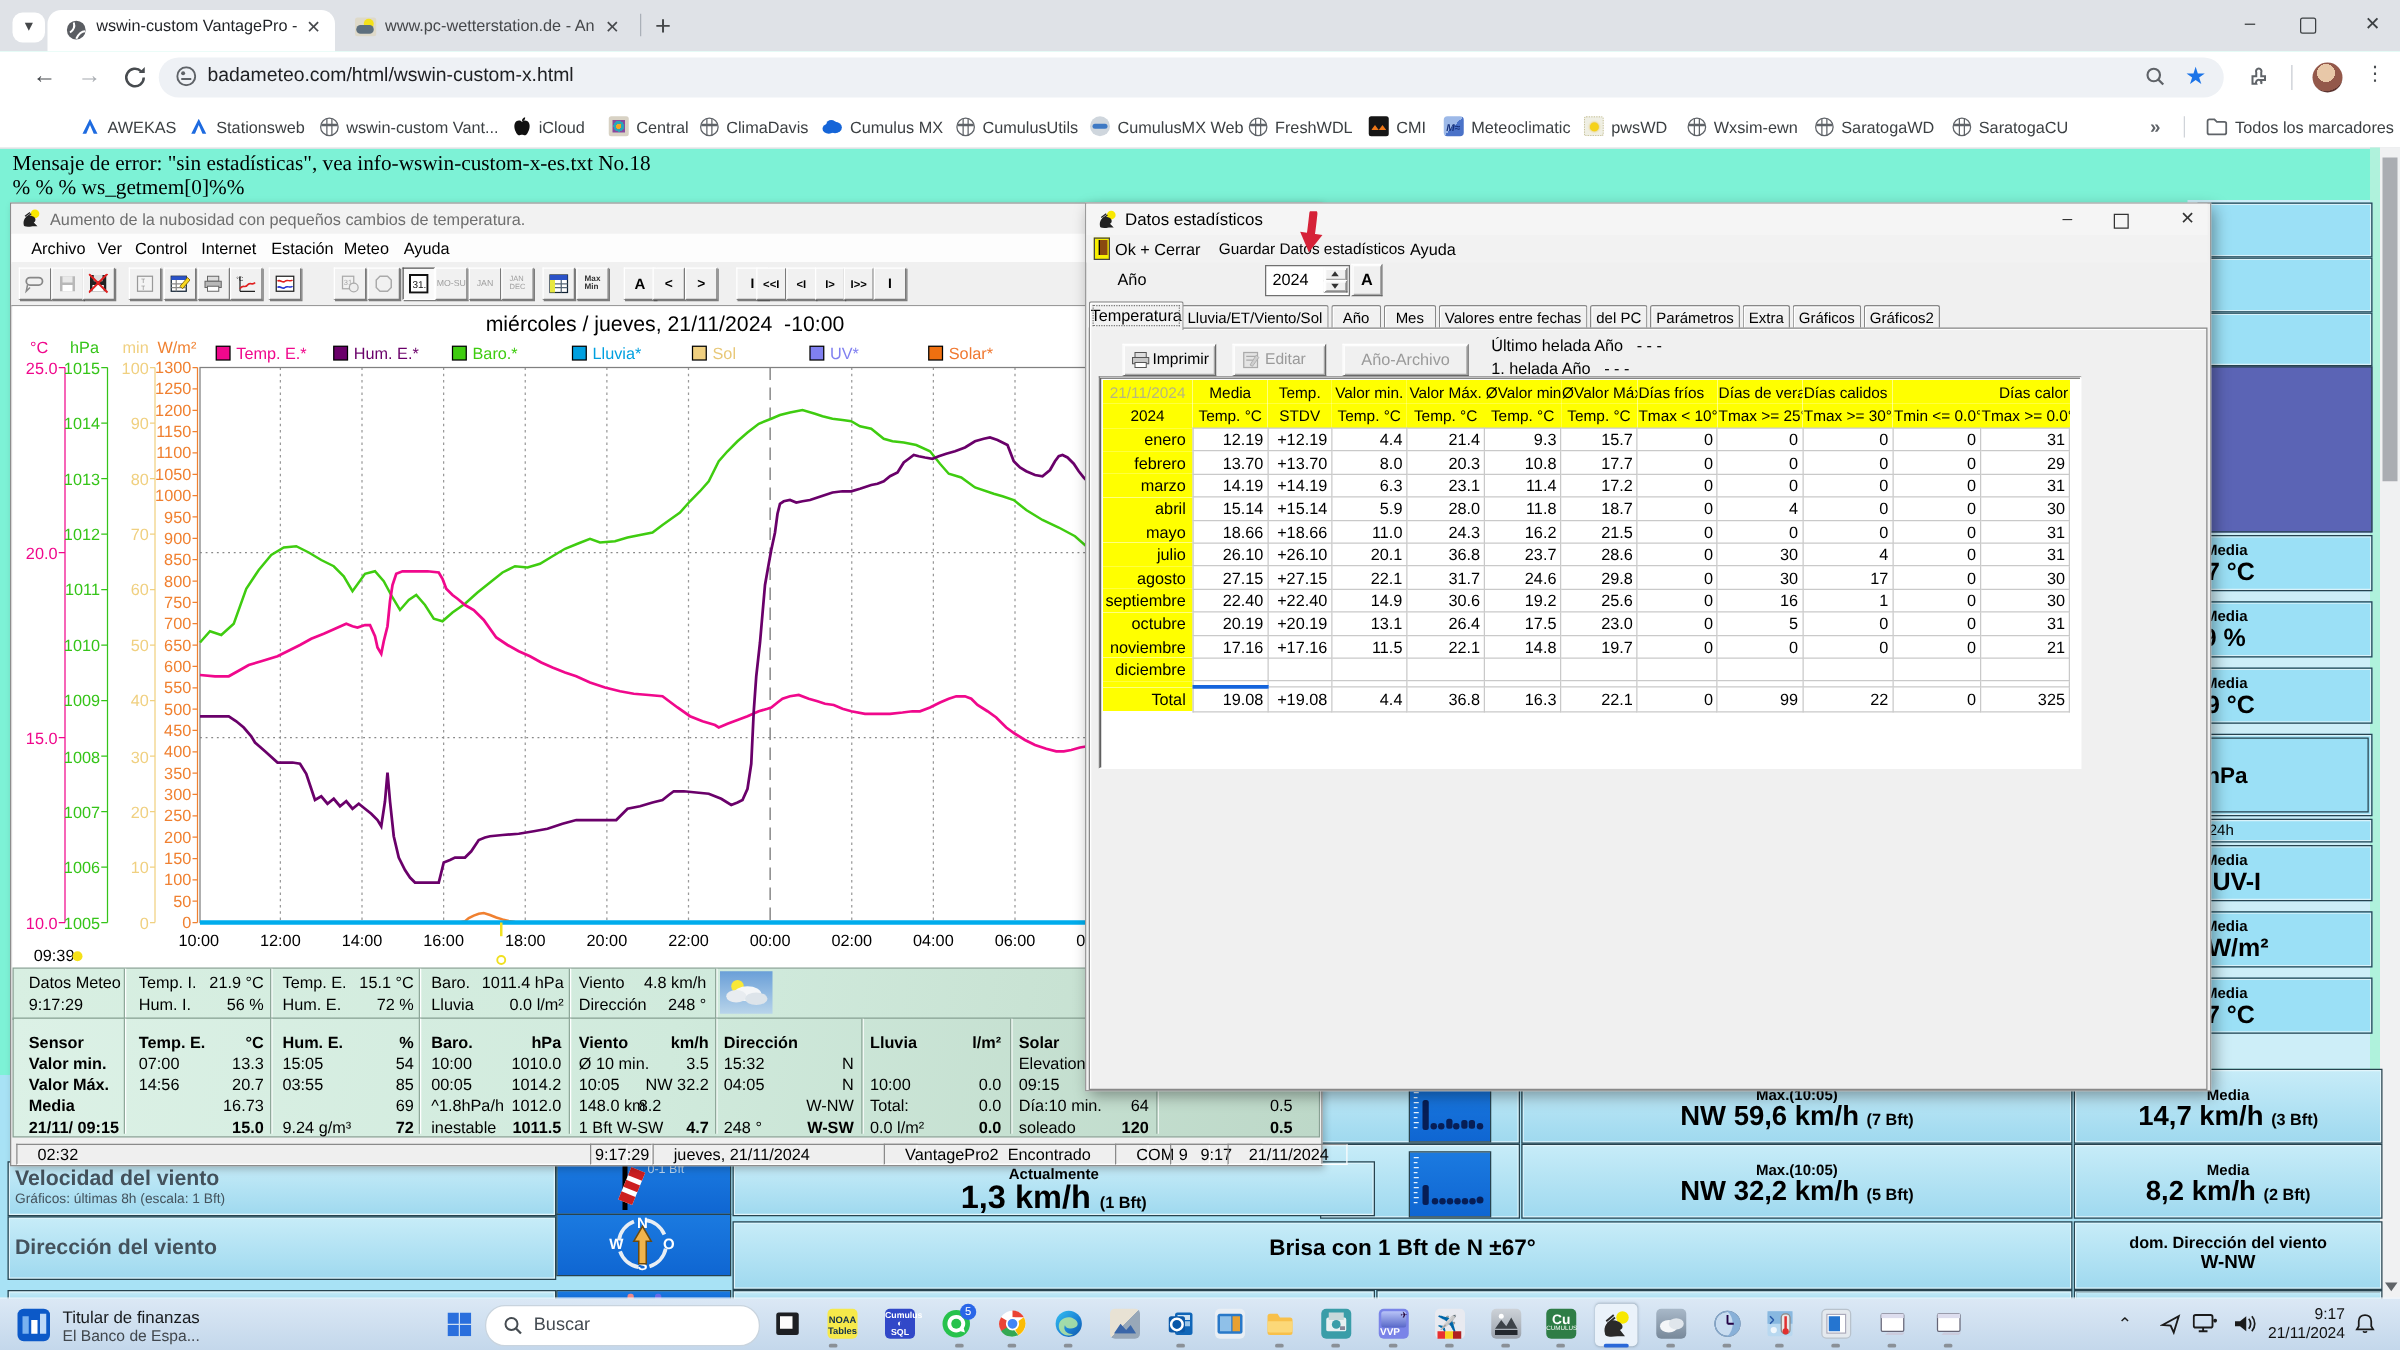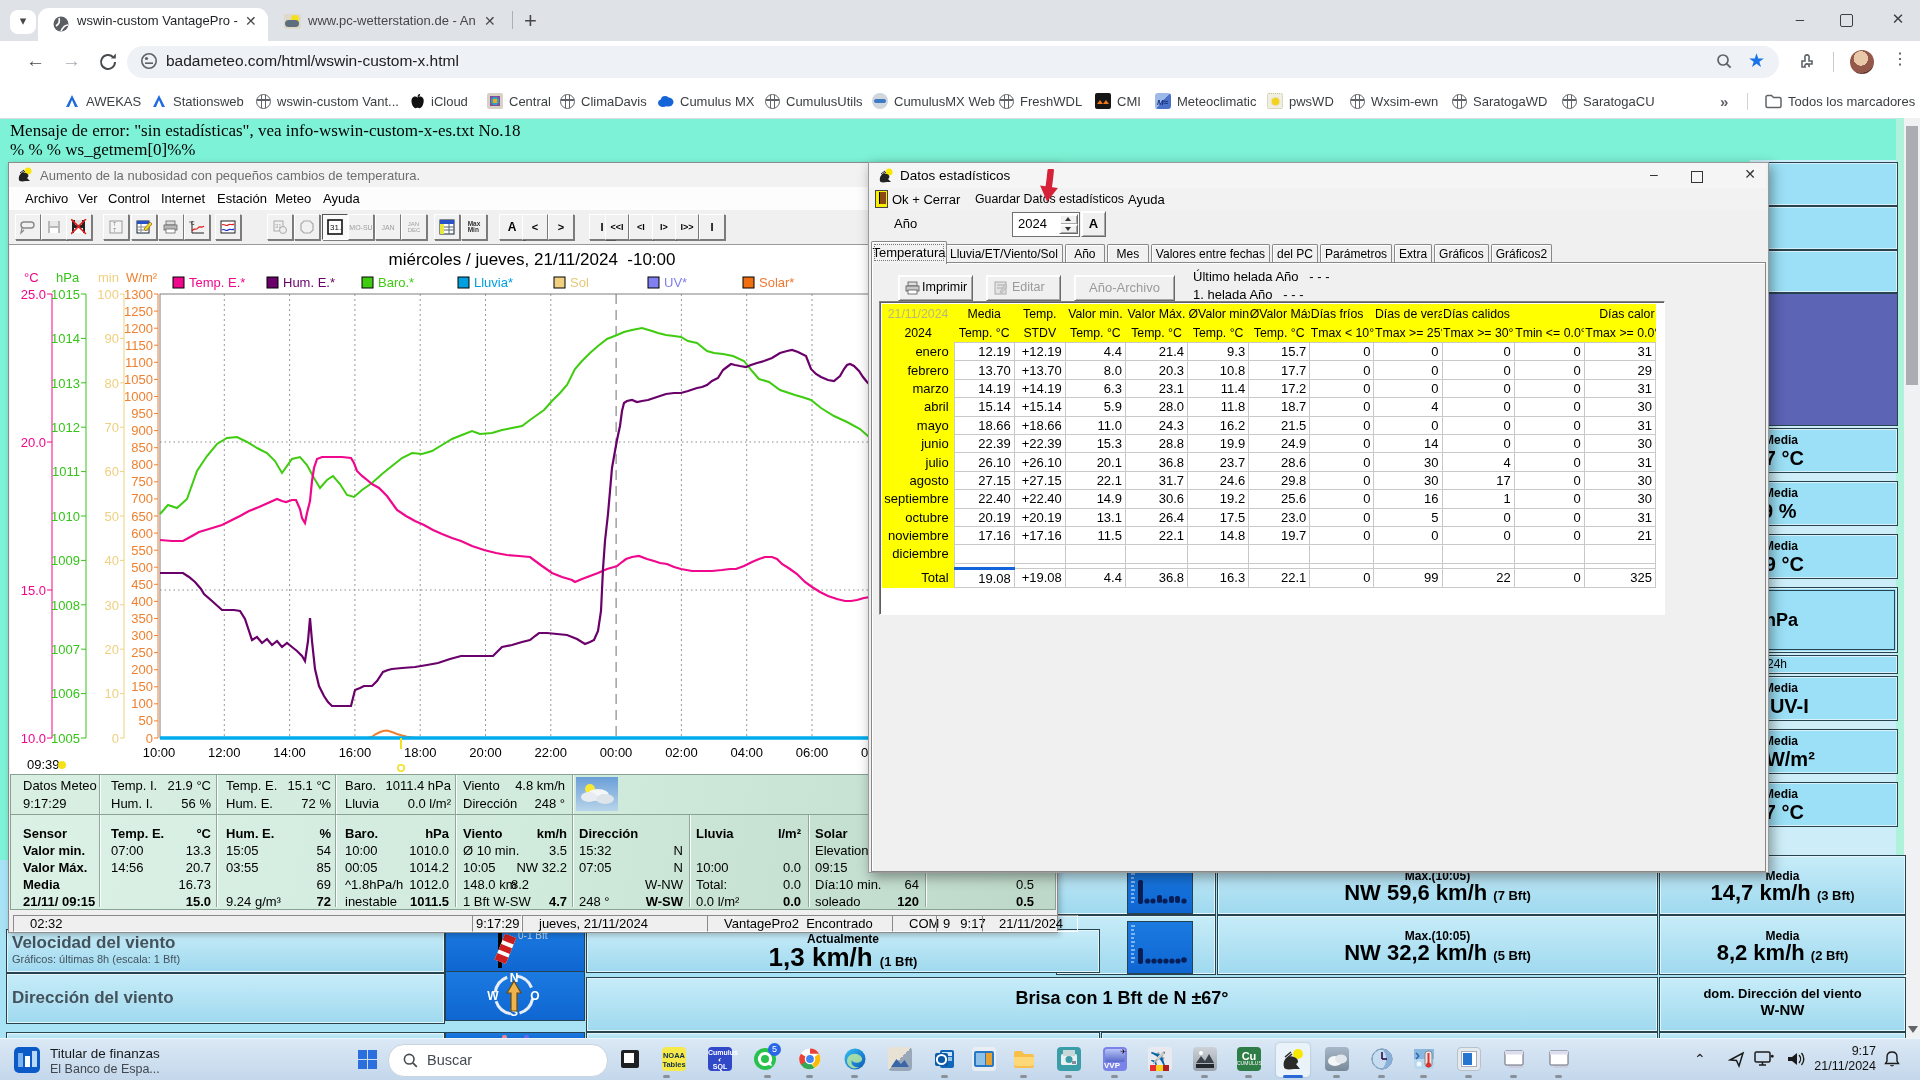--- a/index.html
+++ b/index.html
@@ -707,21 +707,21 @@
     <div class="ab" style="left:452px;top:45px">10:05</div>
         <div class="ab" style="left:495px;top:45px;width:61px;text-align:right">NW 32.2</div>
     <div class="ab" style="left:452px;top:62px">148.0 km</div>
         <div class="ab" style="left:500px;top:62px;width:56px;">8.2</div>
     <div class="ab" style="left:452px;top:79px">1 Bft W-SW</div>
         <div class="ab b" style="left:500px;top:79px;width:56px;text-align:right">4.7</div>
     <div class="ab" style="left:561px;top:0;width:1px;height:92px;background:#8fa89a;box-shadow:1px 0 0 #fff"></div>
     <div class="ab b" style="left:568px;top:11px">Dirección</div>
     <div class="ab" style="left:568px;top:28px">15:32</div>
         <div class="ab" style="left:616px;top:28px;width:56px;text-align:right">N</div>
-    <div class="ab" style="left:568px;top:45px">07:05</div>
+    <div class="ab" style="left:568px;top:45px">04:05</div>
         <div class="ab" style="left:616px;top:45px;width:56px;text-align:right">N</div>
     <div class="ab" style="left:616px;top:62px;width:56px;text-align:right">W-NW</div>
     <div class="ab" style="left:568px;top:79px">248 °</div>
         <div class="ab b" style="left:616px;top:79px;width:56px;text-align:right">W-SW</div>
     <div class="ab" style="left:678px;top:0;width:1px;height:92px;background:#8fa89a;box-shadow:1px 0 0 #fff"></div>
     <div class="ab b" style="left:685px;top:11px">Lluvia</div>
         <div class="ab b" style="left:730px;top:11px;width:60px;text-align:right">l/m²</div>
     <div class="ab" style="left:685px;top:45px">10:00</div>
         <div class="ab" style="left:730px;top:45px;width:60px;text-align:right">0.0</div>
     <div class="ab" style="left:685px;top:62px">Total:</div>
@@ -941,34 +941,20 @@
               <td>24.3</td>
               <td>16.2</td>
               <td>21.5</td>
               <td>0</td>
               <td>0</td>
               <td>0</td>
               <td>0</td>
               <td>31</td>
             </tr>
 <tr>
-              <td class="ml">junio</td>
-              <td>22.39</td>
-              <td>+22.39</td>
-              <td>15.3</td>
-              <td>28.8</td>
-              <td>19.9</td>
-              <td>24.9</td>
-              <td>0</td>
-              <td>14</td>
-              <td>0</td>
-              <td>0</td>
-              <td>30</td>
-            </tr>
-<tr>
               <td class="ml">julio</td>
               <td>26.10</td>
               <td>+26.10</td>
               <td>20.1</td>
               <td>36.8</td>
               <td>23.7</td>
               <td>28.6</td>
               <td>0</td>
               <td>30</td>
               <td>4</td>

